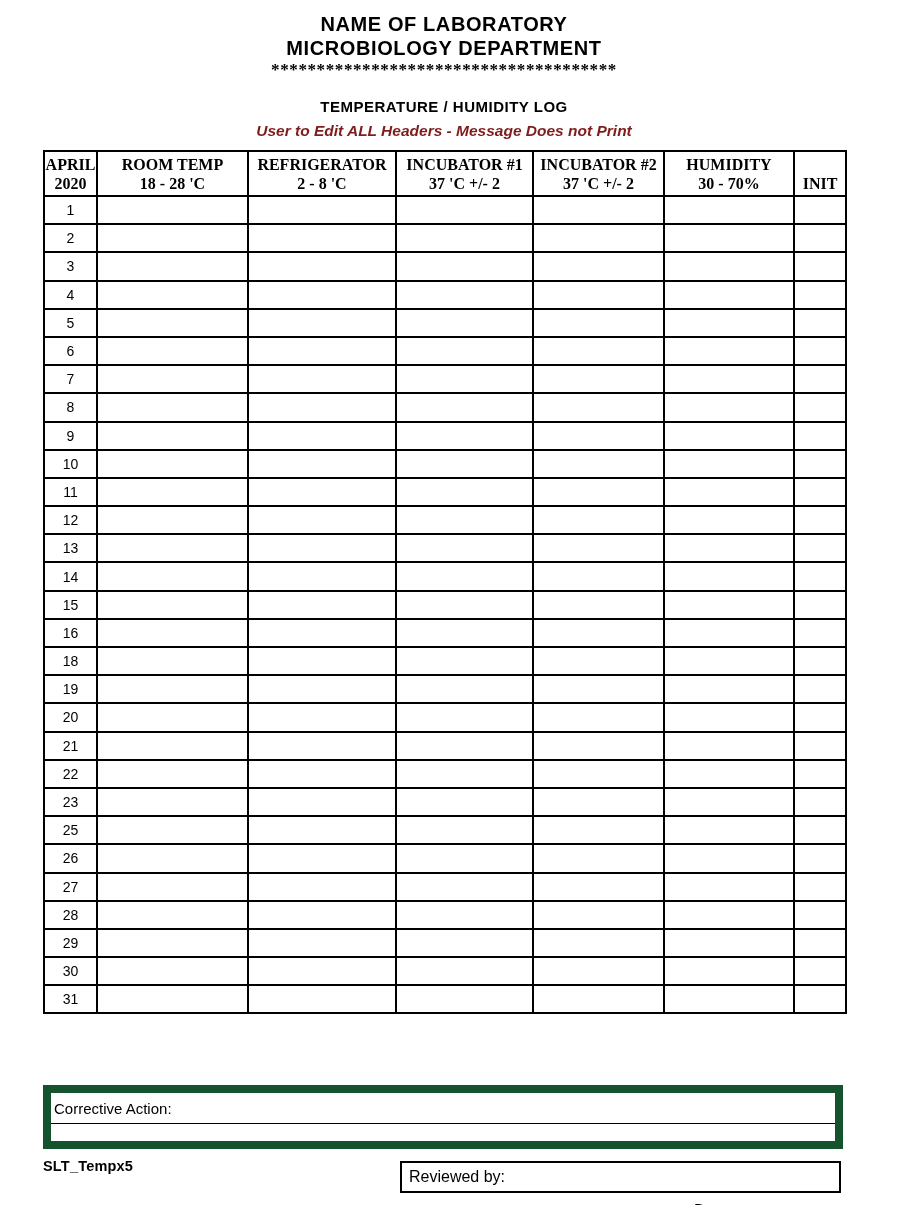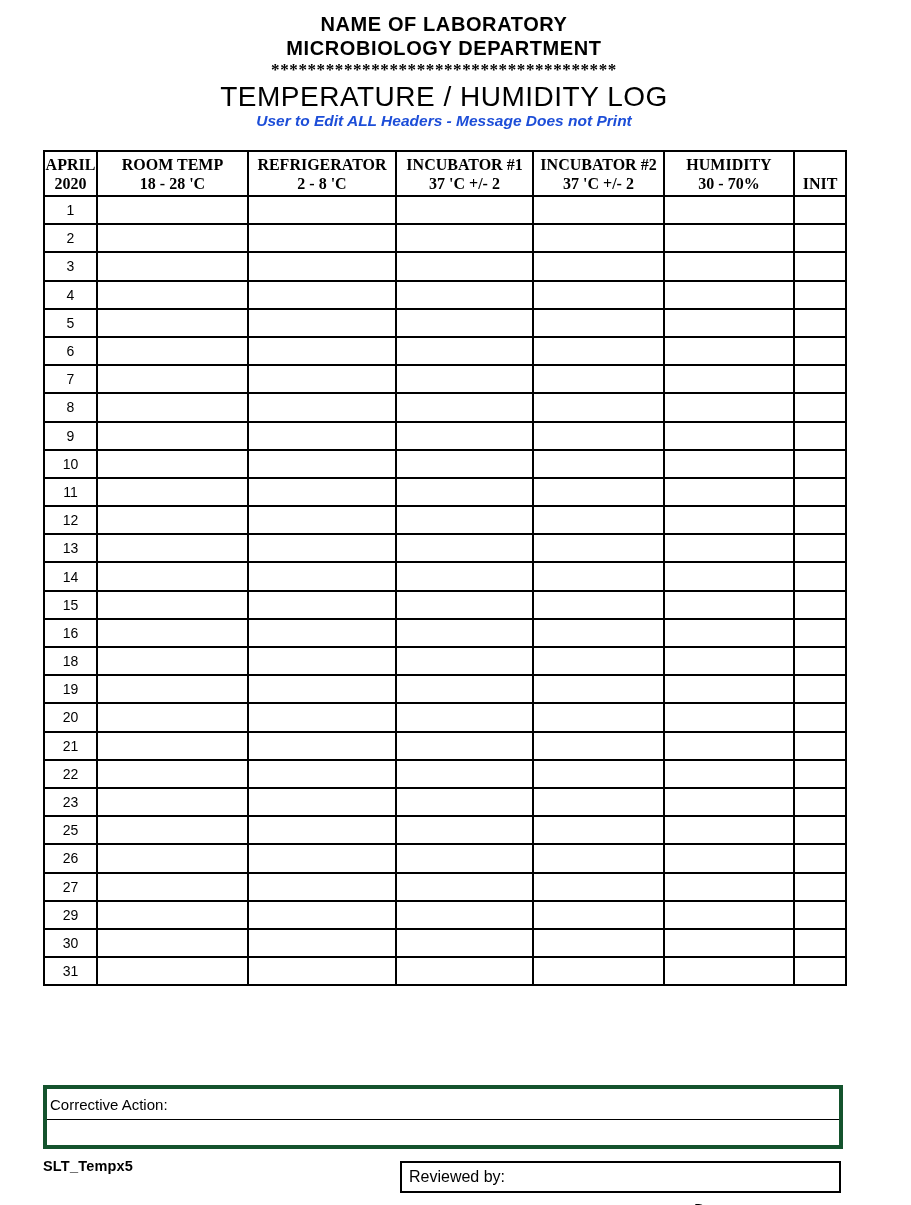--- a/index.html
+++ b/index.html
@@ -29,24 +29,24 @@
   .stars {
     font-family: "Liberation Serif", serif;
     font-weight: bold;
     font-size: 17px;
     line-height: 17px;
     letter-spacing: 0.6px;
     margin-top: 1px;
     white-space: nowrap;
   }
   .log-title {
-    font-size: 28px;
-    font-weight: normal;
+    font-size: 15px;
+    font-weight: bold;
     letter-spacing: 0.5px;
-    margin-top: 6px;
+    margin-top: 16px;
     line-height: 26px;
   }
   .edit-note {
     font-size: 15.5px;
     font-weight: bold;
     font-style: italic;
     margin-top: 2px;
     line-height: 18px;
   }
   
@@ -83,21 +83,21 @@
     vertical-align: middle;
     font-size: 14px;
   }
   
   .corrective-box {
     position: absolute;
     left: 43px;
     top: 1085px;
     width: 800px;
     height: 64px;
-    border: 4px solid #14532d;
+    border: 8px solid #14532d;
     box-sizing: border-box;
   }
   .corrective-label-row {
     height: 31px;
     border-bottom: 1.5px solid #000000;
     box-sizing: border-box;
     font-size: 15px;
     padding: 7px 0 0 3px;
   }
   .corrective-entry-row { height: 29px; }
@@ -137,21 +137,21 @@
 </head>
 <body>
 
 <div class="page">
 
   <div class="titles">
     <div class="lab-name">NAME OF LABORATORY</div>
     <div class="dept-name">MICROBIOLOGY DEPARTMENT</div>
     <div class="stars">**************************************</div>
     <div class="log-title">TEMPERATURE / HUMIDITY LOG</div>
-    <div class="edit-note" id="edit-note" style="color: #1d4ed8;">User to Edit ALL Headers - Message Does not Print</div>
+    <div class="edit-note" id="edit-note" style="color: #7f1d1d;">User to Edit ALL Headers - Message Does not Print</div>
   </div>
 
   <table class="log">
     <colgroup>
       <col style="width:53px">
       <col style="width:151px">
       <col style="width:148px">
       <col style="width:137px">
       <col style="width:131px">
       <col style="width:130px">
@@ -408,20 +408,29 @@
         <tr>
           <td class="day">27</td>
           <td></td>
           <td></td>
           <td></td>
           <td></td>
           <td></td>
           <td></td>
         </tr>
         <tr>
+          <td class="day">28</td>
+          <td></td>
+          <td></td>
+          <td></td>
+          <td></td>
+          <td></td>
+          <td></td>
+        </tr>
+        <tr>
           <td class="day">29</td>
           <td></td>
           <td></td>
           <td></td>
           <td></td>
           <td></td>
           <td></td>
         </tr>
         <tr>
           <td class="day">30</td>

